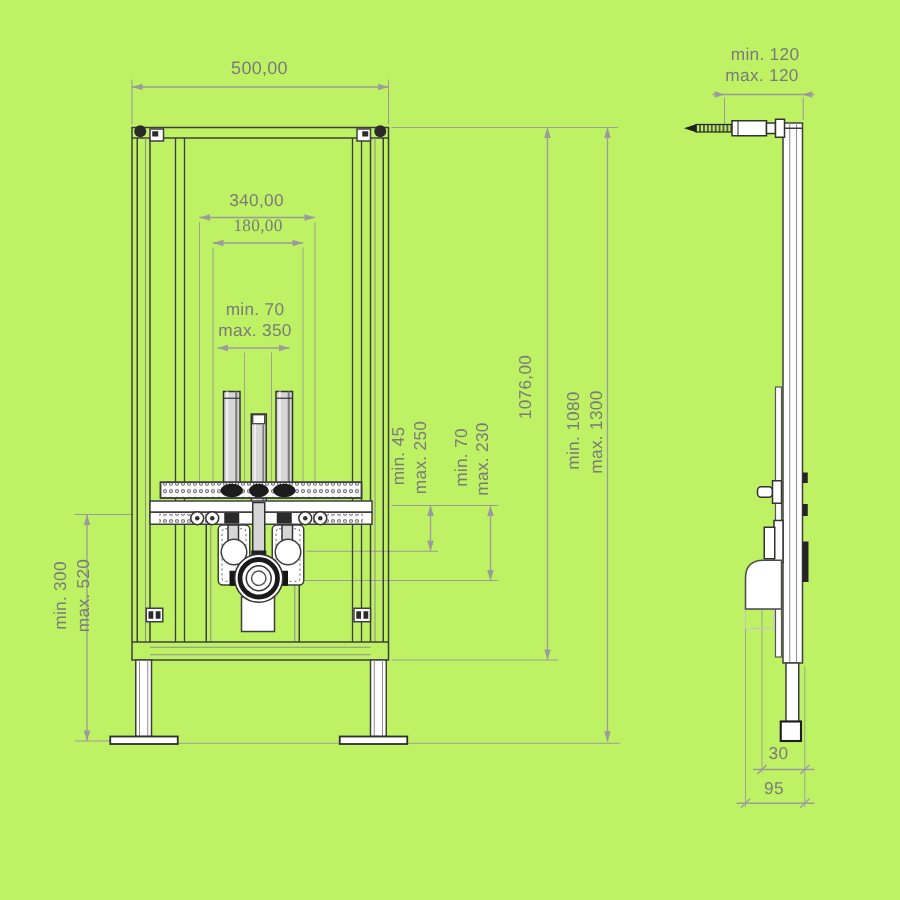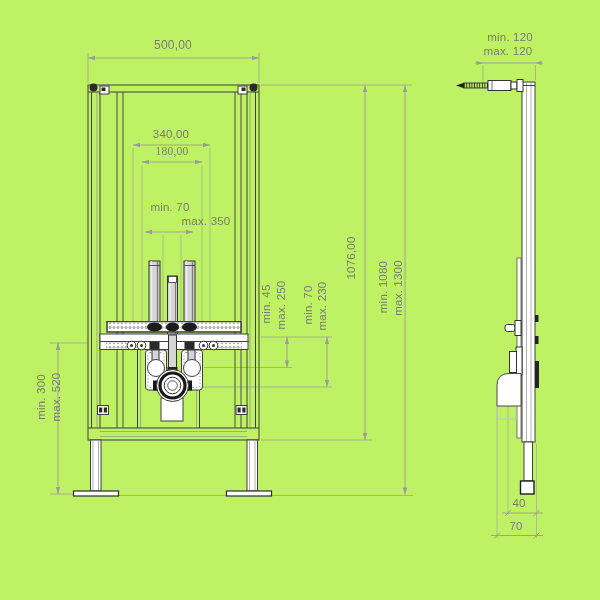--- a/index.html
+++ b/index.html
@@ -252,28 +252,28 @@
       <rect x="524" y="442" width="8.5" height="39" fill="#ffffff"></rect>
       <rect x="520.5" y="481" width="13.5" height="13" fill="#ffffff" stroke="#1d1d1d" stroke-width="1.4"></rect>
     </g>
   </g>
 </svg>
 
   <div class="lbl" style="left:173px;top:45px;font-size:12px;">500,00</div>
   <div class="lbl" style="left:171px;top:135px;">340,00</div>
   <div class="lbl" style="left:172px;top:152px;font-family:Liberation Serif, serif;">180,00</div>
   <div class="lbl" style="left:170px;top:208px;">min. 70</div>
-  <div class="lbl" style="left:170px;top:222px;margin-left:36px;">max. 350</div>
+  <div class="lbl" style="left:170px;top:222px;">max. 350</div>
   <div class="lbl rot" style="left:267px;top:304px;">min. 45</div>
   <div class="lbl rot" style="left:282px;top:305px;">max. 250</div>
   <div class="lbl rot" style="left:309px;top:305px;">min. 70</div>
   <div class="lbl rot" style="left:323px;top:306px;">max. 230</div>
   <div class="lbl rot" style="left:352px;top:258px;">1076,00</div>
   <div class="lbl rot" style="left:384px;top:287px;">min. 1080</div>
   <div class="lbl rot" style="left:399px;top:288px;">max. 1300</div>
   <div class="lbl rot" style="left:42px;top:397px;">min. 300</div>
   <div class="lbl rot" style="left:57px;top:397px;">max. 520</div>
   <div class="lbl" style="left:510px;top:38px;">min. 120</div>
   <div class="lbl" style="left:508px;top:52px;">max. 120</div>
-  <div class="lbl" style="left:519px;top:504px;">40</div>
-  <div class="lbl" style="left:516px;top:527px;">70</div>
+  <div class="lbl" style="left:519px;top:504px;">30</div>
+  <div class="lbl" style="left:516px;top:527px;">95</div>
 
 </div>
 
 </body></html>

